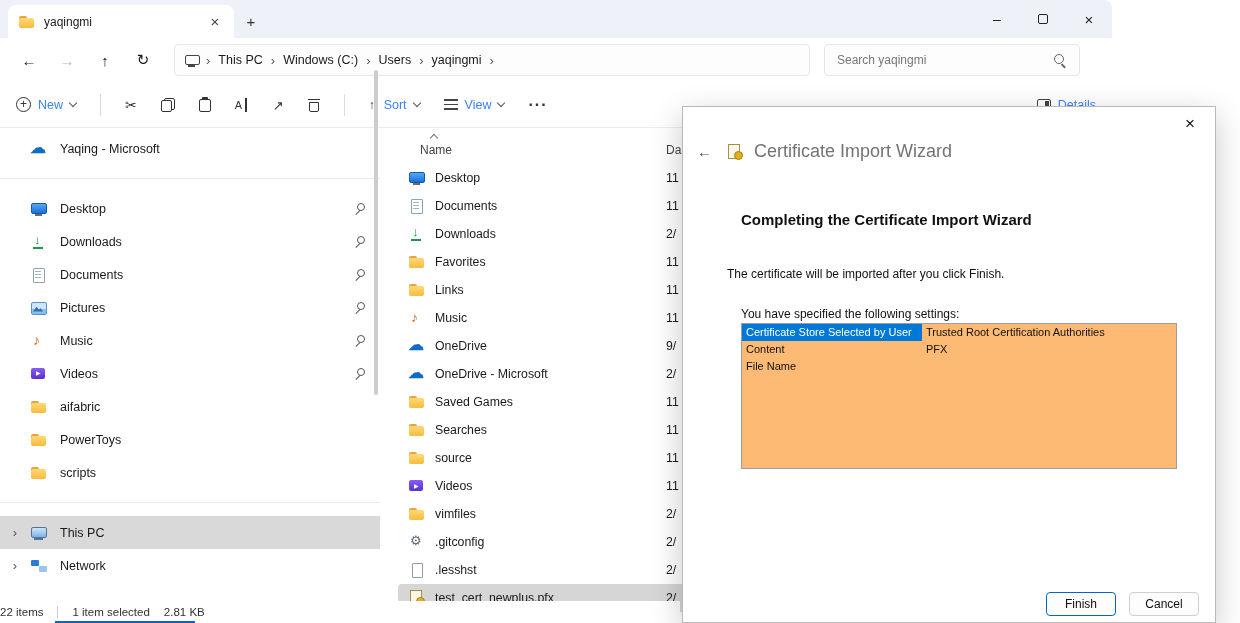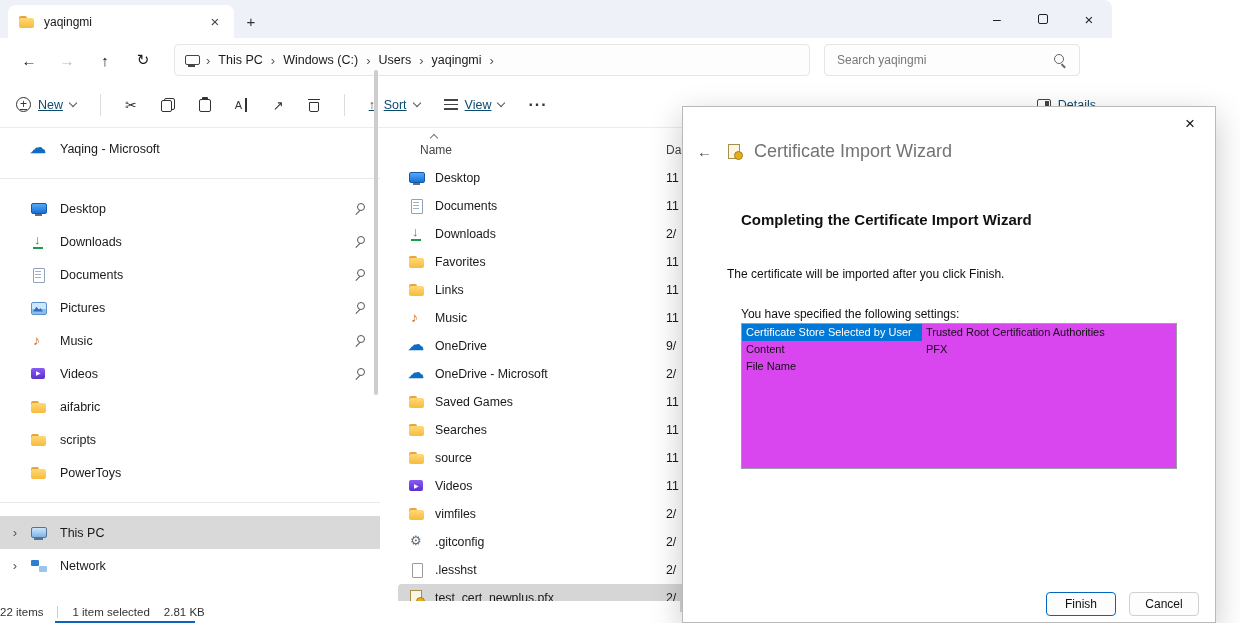--- a/index.html
+++ b/index.html
@@ -32,21 +32,21 @@
   .crumb { padding:0 2px; white-space:nowrap; }
   .crumb-sep { color:#555; font-size:13px; padding:0 6px; }
   .searchbox { margin-left:14px; width:256px; height:32px; background:#fdfdfd; border:1px solid #e6e6e6;
                border-radius:4px; display:flex; align-items:center; padding:0 12px; }
   .searchbox input { border:none; outline:none; background:transparent; flex:1; font-family:inherit;
                      font-size:12px; color:#1a1a1a; }
   .searchbox input::placeholder { color:#777; }
 
   .toolbar { height:46px; background:#fff; border-bottom:1px solid #ececec; display:flex;
              align-items:center; padding:0 16px; gap:24px; }
-  .tbtn { display:flex; align-items:center; gap:7px; font-size:12.5px; color:#0c4a6e;text-decoration:underline; }
+  .tbtn { display:flex; align-items:center; gap:7px; font-size:12.5px; color:#3b82f6; }
   .tdiv { width:1px; height:22px; background:#dcdcdc; }
   .chev { width:6px; height:6px; border-right:1.3px solid #555; border-bottom:1.3px solid #555;
           transform:rotate(45deg); margin-top:-3px; }
   .right-tools { margin-left:auto; }
 
   
   .g-close::before { content:"\00D7"; font-size:15px; }
   .g-min::before { content:"\2013"; }
   .g-plus::before { content:"+"; }
   .g-back::before { content:"\2190"; }
@@ -175,21 +175,21 @@
   .dlg-close { position:absolute; top:3px; right:5px; width:40px; height:28px; display:flex;
                align-items:center; justify-content:center; color:#111; }
   .dlg-close::before { font-size:17px; }
   .dlg-header { position:absolute; top:34px; left:14px; display:flex; align-items:center; gap:10px;
                 font-size:18px; color:#737373; }
   .dlg-back { font-size:15px; color:#4a4a4a; margin-right:4px; }
   .dlg-heading { position:absolute; top:104px; left:58px; font-size:15px; font-weight:bold; }
   .dlg-body { position:absolute; top:160px; left:44px; }
   .dlg-intro { position:absolute; top:200px; left:58px; }
   .settings { position:absolute; top:216px; left:58px; width:436px; height:146px;
-              border:1px solid #9a9fa5; overflow:hidden; font-size:11px; background:#d946ef; }
+              border:1px solid #9a9fa5; overflow:hidden; font-size:11px; background:#fdba74; }
   .set-row { display:flex; height:17px; line-height:17px; }
   .set-key { width:180px; padding:0 4px; white-space:nowrap; overflow:hidden; flex:0 0 180px; }
   .set-val { padding:0 4px; white-space:nowrap; overflow:hidden; }
   .set-row.selected .set-key { background:#0078d7; color:#fff; }
   .dlg-buttons { position:absolute; right:16px; bottom:6px; display:flex; gap:13px; }
   .btn { width:70px; height:24px; display:flex; align-items:center; justify-content:center;
          font-size:12px; background:#fdfdfd; border:1px solid #d0d0d0; border-radius:4px; color:#111; }
   .btn.primary { border:1.5px solid #0067c0; }
 </style>
 </head>
@@ -313,26 +313,26 @@
         <span class="pin"></span>
       </div>
       <div class="side-item">
         <span class="chevslot"></span>
         <span class="ic" data-icon="folder"></span>
         <span class="lbl">aifabric</span>
       </div>
       <div class="side-item">
         <span class="chevslot"></span>
         <span class="ic" data-icon="folder"></span>
+        <span class="lbl">PowerToys</span>
+      </div>
+      <div class="side-item">
+        <span class="chevslot"></span>
+        <span class="ic" data-icon="folder"></span>
         <span class="lbl">scripts</span>
-      </div>
-      <div class="side-item">
-        <span class="chevslot"></span>
-        <span class="ic" data-icon="folder"></span>
-        <span class="lbl">PowerToys</span>
       </div>
       <div class="side-sep"></div>
       <div class="side-item selected">
         <span class="chevslot g-crumbsep"></span>
         <span class="ic" data-icon="pc"></span>
         <span class="lbl">This PC</span>
       </div>
       <div class="side-item">
         <span class="chevslot g-crumbsep"></span>
         <span class="ic" data-icon="network"></span>

